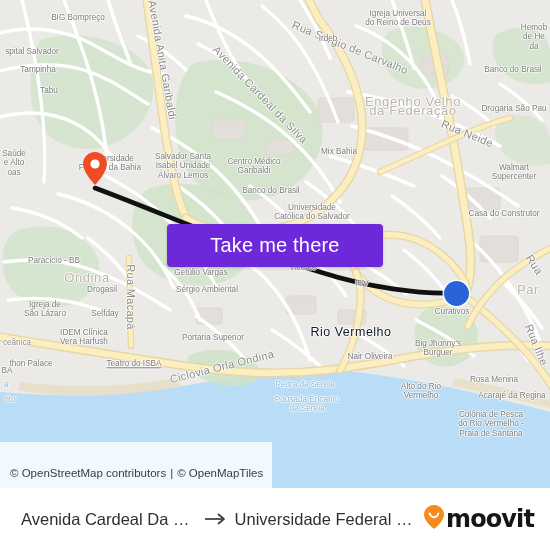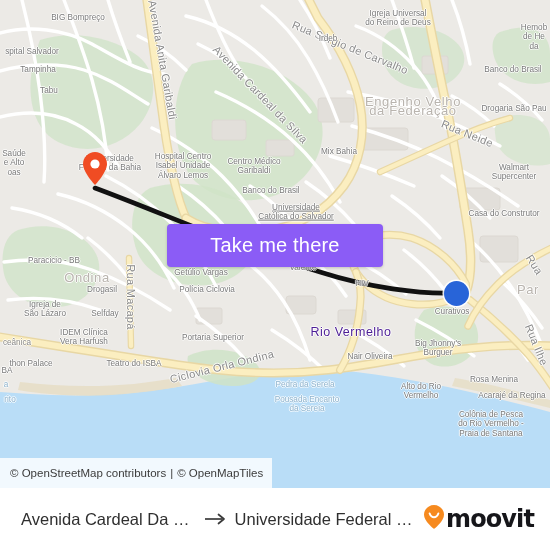--- a/index.html
+++ b/index.html
@@ -41,21 +41,21 @@
     white-space: pre;
     text-align: center;
     transform: translate(-50%, -50%);
     pointer-events: none;
     text-shadow:
        1px 0 0 rgba(255,255,255,.85), -1px 0 0 rgba(255,255,255,.85),
        0 1px 0 rgba(255,255,255,.85), 0 -1px 0 rgba(255,255,255,.85);
   }
   .maplabel.poi   { color: #7a7a7a; }
   .maplabel.area  { color: #b9b4ae; font-size: 13px; letter-spacing: .6px; }
-  .maplabel.area2 { color: #4c1d95; font-size: 12.5px; letter-spacing: .5px; }
+  .maplabel.area2 { color: #0f172a; font-size: 12.5px; letter-spacing: .5px; }
   .maplabel.water { color: #8fb4ce; }
   .maplabel.street{ color: #8a8a8a; }
 
   
   #origin-pin {
     position: absolute;
     left: 83px; top: 152px;
     width: 24px; height: 33px;
     pointer-events: none;
   }
@@ -83,21 +83,21 @@
     cursor: pointer;
     box-shadow: 0 1px 3px rgba(0,0,0,.18);
   }
 
   
   #attrib {
     position: absolute;
     left: 0;
     bottom: 0;
     height: 30px;
-    padding: 0 9px 0 10px;
+    padding: 16px 9px 0 10px;
     display: flex;
     align-items: center;
     background: rgba(255,255,255,.82);
     color: #3b3b3b;
     font-size: 11.5px;
     white-space: nowrap;
   }
   #attrib .sep { padding: 0 4px; color: #3b3b3b; }
 
   
@@ -338,43 +338,43 @@
         <div class="maplabel poi" style="left: 514px; top: 109px;">Drogaria São Pau</div>
         <div class="maplabel poi" style="left: 514px; top: 172px;">Walmart
 Supercenter</div>
         <div class="maplabel poi" style="left: 504px; top: 214px;">Casa do Construtor</div>
         <div class="maplabel area" style="left: 413px; top: 106px;">Engenho Velho
 da Federação</div>
         <div class="maplabel poi" style="left: 339px; top: 152px;">Mix Bahia</div>
         <div class="maplabel poi" style="left: 254px; top: 166px;">Centro Médico
 Garibaldi</div>
         <div class="maplabel poi" style="left: 271px; top: 191px;">Banco do Brasil</div>
-        <div class="maplabel poi" style="left: 296px; top: 212px; text-decoration: underline;">Universidade
+        <div class="maplabel poi" style="left: 312px; top: 212px;">Universidade
 Católica do Salvador</div>
-        <div class="maplabel poi" style="left: 183px; top: 166px;">Hospital Centro
+        <div class="maplabel poi" style="left: 183px; top: 166px;">Salvador Santa
 Isabel Unidade
 Álvaro Lemos</div>
         <div class="maplabel poi" style="left: 110px; top: 163px;">Universidade
 Federal da Bahia</div>
         <div class="maplabel poi" style="left: 14px; top: 163px;">Saúde
 e Alto
 oas</div>
         <div class="maplabel poi" style="left: 54px; top: 261px;">Paracicio - BB</div>
         <div class="maplabel area" style="left: 60px; top: 278px; margin-left: 27px;">Ondina</div>
         <div class="maplabel poi" style="left: 102px; top: 290px;">Drogasil</div>
         <div class="maplabel poi" style="left: 45px; top: 309px;">Igreja de
 São Lázaro</div>
         <div class="maplabel poi" style="left: 105px; top: 314px;">Selfday</div>
         <div class="maplabel poi" style="left: 84px; top: 337px;">IDEM Clínica
 Vera Harfush</div>
         <div class="maplabel poi" style="left: 31px; top: 364px;">thon Palace</div>
         <div class="maplabel street" style="left: 17px; top: 343px;">ceânica</div>
-        <div class="maplabel poi" style="left: 134px; top: 364px;">Teatro do ISBA</div>
+        <div class="maplabel poi" style="left: 134px; top: 364px; text-decoration: underline;">Teatro do ISBA</div>
         <div class="maplabel poi" style="left: 201px; top: 273px;">Getúlio Vargas</div>
-        <div class="maplabel poi" style="left: 207px; top: 290px;">Polícia Ciclovia</div>
+        <div class="maplabel poi" style="left: 207px; top: 290px;">Sérgio Ambiental</div>
         <div class="maplabel poi" style="left: 213px; top: 338px;">Portaria Superior</div>
         <div class="maplabel poi" style="left: 303px; top: 268px;">Valente</div>
         <div class="maplabel poi" style="left: 362px; top: 284px;">HIV</div>
         <div class="maplabel poi" style="left: 452px; top: 312px;">Curativos</div>
         <div class="maplabel area2" style="left: 351px; top: 333px;">Rio Vermelho</div>
         <div class="maplabel poi" style="left: 370px; top: 357px;">Nair Oliveira</div>
         <div class="maplabel poi" style="left: 438px; top: 348px;">Big Jhonny's
 Burguer</div>
         <div class="maplabel poi" style="left: 494px; top: 380px;">Rosa Menina</div>
         <div class="maplabel poi" style="left: 512px; top: 396px;">Acarajé da Regina</div>
@@ -392,21 +392,21 @@
         <div class="maplabel water" style="left: 6px; top: 385px;">a</div>
       </div>
 
     <svg id="origin-pin" viewBox="0 0 24 33" style="left: 83px; top: 152px;">
       <path d="M12 0 C5.4 0 0 5.4 0 12 c0 8.4 12 21 12 21 s12 -12.6 12 -21 C24 5.4 18.6 0 12 0 z" fill="#f04c23"></path>
       <circle cx="12" cy="12" r="4.6" fill="#ffffff"></circle>
     </svg>
 
     <div id="dest-dot" style="left: 443.5px; top: 280.5px; background: rgb(40, 100, 216);"></div>
 
-    <button id="cta" style="background: #8b5cf6;">Take me there</button>
+    <button id="cta" style="background: #6d28d9;">Take me there</button>
 
     <div id="attrib">
       <span>© OpenStreetMap contributors</span>
       <span class="sep">|</span>
       <span>© OpenMapTiles</span>
     </div>
   </div>
 
   <div id="bottombar">
     <div id="trip">

